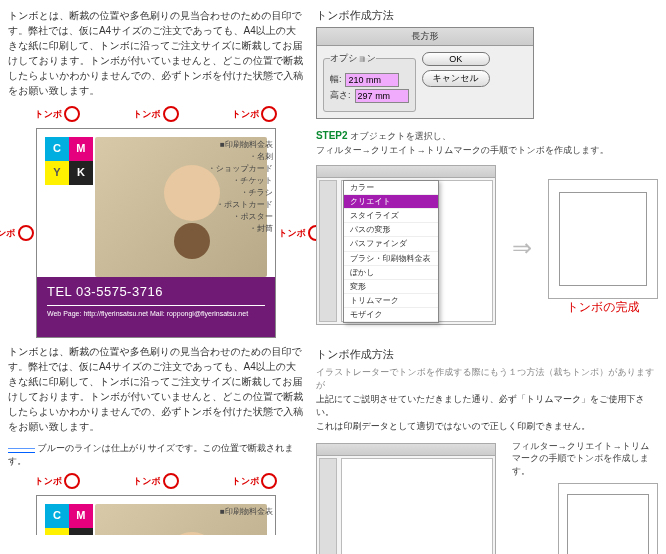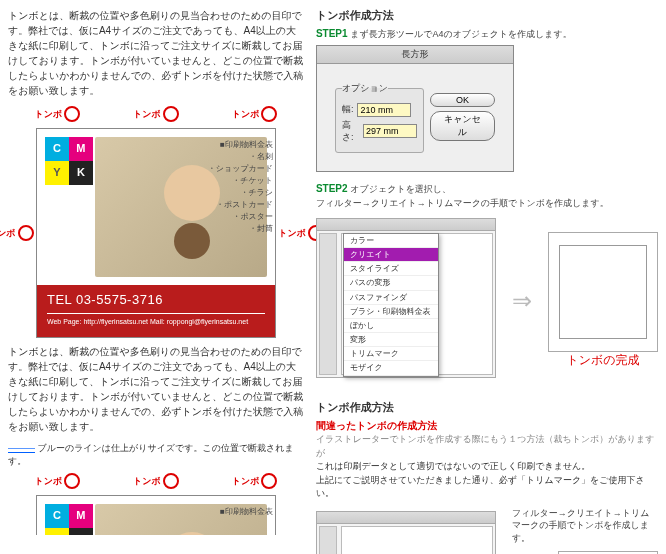--- a/index.html
+++ b/index.html
@@ -15,37 +15,37 @@
   .card { width: 240px; height: 210px; margin: 0 auto; border: 1px solid #888; background: #fff; position: relative; overflow: hidden; }
   .card-cmyk { position: absolute; top: 8px; left: 8px; display: grid; grid-template-columns: 24px 24px; grid-template-rows: 24px 24px; }
   .cy { background: #00aee0; } .mg { background: #e5007e; } .yl { background: #fff100; } .bk { background: #222; }
   .cmyk-cell { display: flex; align-items: center; justify-content: center; color: #fff; font-size: 11px; font-weight: bold; }
   .bk { color: #fff; }
   .card-photo { position: absolute; left: 58px; top: 8px; right: 8px; height: 140px; background: linear-gradient(135deg,#d8c9a8,#b8a988); border-radius: 2px; }
   .card-photo::after { content:""; position:absolute; left:40%; top:20%; width:56px; height:56px; background:#e8c8a0; border-radius:50%; box-shadow: 0 48px 0 -10px #7a5a3a; }
   .card-side { position: absolute; right: 2px; top: 10px; font-size: 8px; color: #444; line-height: 1.6; text-align: right; }
   .card-col { position: absolute; left: 18px; top: 64px; width: 32px; }
   .card-col .sq { width: 32px; height: 32px; background: rgba(255,255,255,0.35); border: 1px solid rgba(255,255,255,0.6); margin-bottom: 4px; display:flex; align-items:center; justify-content:center; color:#fff; font-size:16px; }
-  .card-foot { position:absolute; left:0; right:0; bottom:0; height:52px; background:#b91c1c; color:#fff; padding:6px 10px; }
+  .card-foot { position:absolute; left:0; right:0; bottom:0; height:60px; background:#701a75; color:#fff; padding:6px 10px; }
   .card-foot .tel { font-size: 13px; letter-spacing: 0.5px; }
   .card-foot .web { font-size: 7px; border-top:1px solid #fff; margin-top:4px; padding-top:3px; }
   .side-tonbo { position: absolute; top: 50%; transform: translateY(-50%); }
   .side-left { left: -28px; } .side-right { right: -28px; }
   .blue-note { font-size: 9px; margin-top: 4px; }
   .blue-note .bl { color: #0060ff; text-decoration: underline; }
-  .heading { font-size: 11px; font-weight: bold; margin-bottom: 4px; }
+  .heading { font-size: 11px; font-weight: normal; margin-bottom: 4px; }
   .step1 { color: #0a8a30; font-weight: bold; font-size: 10px; }
   .step2 { color: #0a8a30; font-weight: bold; font-size: 10px; }
   .sub { font-size: 9px; color: #444; }
-  .dialog { width: 198px; border: 1px solid #888; background: #efefef; margin: 4px 0 10px; font-size: 9px; }
+  .dialog { width: 218px; border: 1px solid #888; background: #efefef; margin: 4px 0 10px; font-size: 9px; }
   .dialog-title { background: linear-gradient(#ddd,#ccc); text-align:center; padding:2px; border-bottom:1px solid #999; }
-  .dialog-body { display:flex; padding:18px; gap:6px; align-items:center; }
+  .dialog-body { display:flex; padding:6px; gap:6px; align-items:flex-start; }
   .dialog-opts { border:1px solid #aaa; padding:6px; background:#e6e6e6; border-radius:3px; }
   .dialog-opts .row { display:flex; align-items:center; gap:4px; margin:2px 0; }
-  .dialog-opts input { width: 54px; font-size: 9px; padding:1px 2px; border:1px solid #888; background:#fef9c3; }
+  .dialog-opts input { width: 54px; font-size: 9px; padding:1px 2px; border:1px solid #888; background:#f0abfc; }
   .dialog-btns { display:flex; flex-direction:column; gap:4px; }
   .dialog-btns button { font-size:9px; padding:1px 10px; border:1px solid #777; border-radius:10px; background:linear-gradient(#fff,#ddd); }
   .appshot { width: 100%; height: 160px; border:1px solid #aaa; background:#f4f4f4; position:relative; margin:4px 0 10px; }
   .appshot .menubar { height:12px; background:linear-gradient(#ddd,#ccc); border-bottom:1px solid #aaa; }
   .appshot .tools { position:absolute; left:2px; top:14px; width:18px; bottom:2px; background:#ddd; border:1px solid #bbb; }
   .appshot .canvas { position:absolute; left:24px; top:14px; right:2px; bottom:2px; background:#fff; border:1px solid #bbb; }
   .appshot .menu-drop { position:absolute; left:26px; top:14px; width:96px; background:#fff; border:1px solid #888; box-shadow:2px 2px 4px rgba(0,0,0,0.25); font-size:8px; }
   .appshot .menu-drop div { padding:1px 6px; border-bottom:1px solid #eee; }
   .appshot .menu-drop .hl { background:#a21caf; color:#fff; }
   .result-row { display:flex; align-items:center; gap:16px; margin:4px 0 12px; }
@@ -151,24 +151,20 @@
         <div class="card-photo"></div>
         <div class="card-side list">
           <div>■印刷物料金表</div>
         </div>
       </div>
     </div>
   </div>
 
   <div class="col-right">
     <div class="heading">トンボ作成方法</div>
-    <div>
-      <span class="step1">STEP1</span>
-      <span class="sub">まず長方形ツールでA4のオブジェクトを作成します。</span>
-    </div>
 
     <div class="dialog">
       <div class="dialog-title">長方形</div>
       <div class="dialog-body">
         <fieldset class="dialog-opts">
           <legend>オプション</legend>
           <div class="row">
             <span>幅:</span>
             <input value="210 mm" style="">
           </div>
@@ -211,25 +207,24 @@
       <div class="arrow">⇒</div>
       <div>
         <div class="mini">
           <div class="crop" style="left:10px;top:12px;right:10px;bottom:12px"></div>
         </div>
         <div class="result-label">トンボの完成</div>
       </div>
     </div>
 
     <div class="heading">トンボ作成方法</div>
-    <div class="red-head">間違ったトンボの作成方法</div>
     <div class="strike-block">
       <div class="ghost">イラストレーターでトンボを作成する際にもう１つ方法（裁ちトンボ）がありますが</div>
+      <div class="over">上記にてご説明させていただきました通り、必ず「トリムマーク」をご使用下さい。</div>
       <div class="over">これは印刷データとして適切ではないので正しく印刷できません。</div>
-      <div class="over">上記にてご説明させていただきました通り、必ず「トリムマーク」をご使用下さい。</div>
     </div>
 
     <div class="result-row">
       <div class="appshot" style="width:180px;height:120px">
         <div class="menubar"></div>
         <div class="tools"></div>
         <div class="canvas"></div>
       </div>
       <div style="flex:1">
         <div class="sub">フィルター→クリエイト→トリムマークの手順でトンボを作成します。</div>

